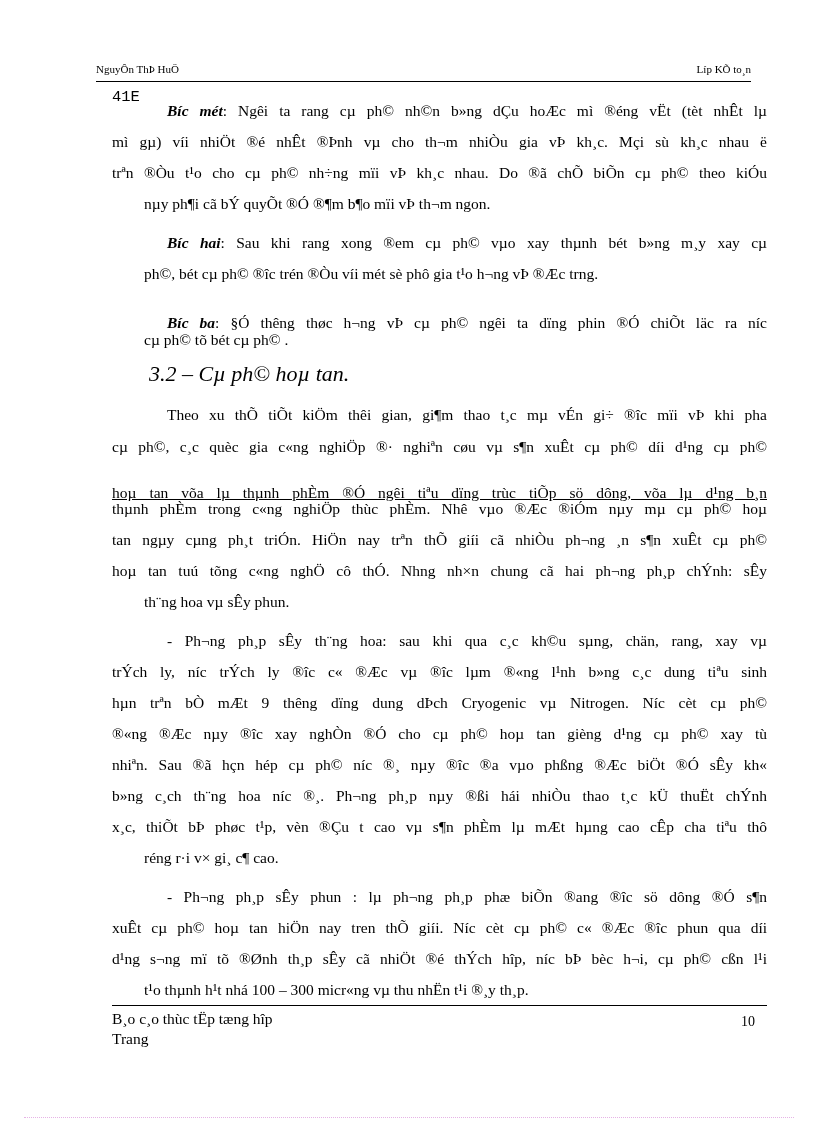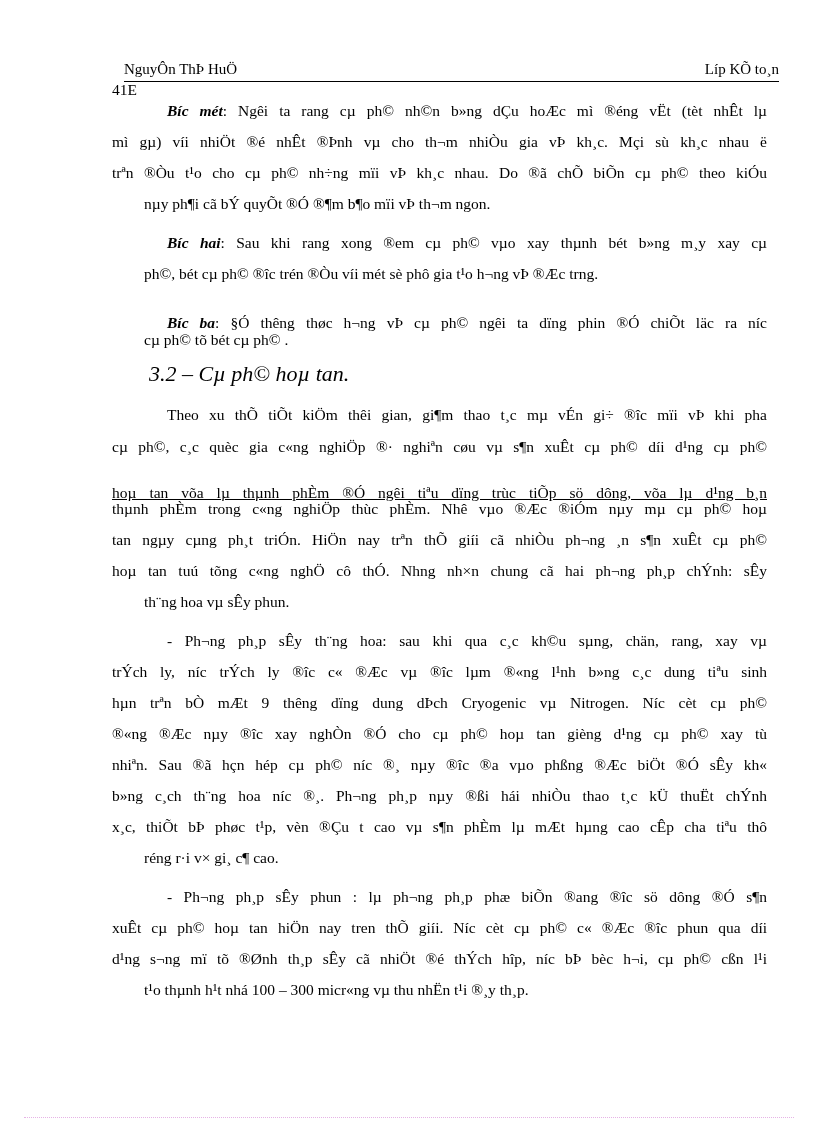--- a/index.html
+++ b/index.html
@@ -17,36 +17,37 @@
     }
     .page {
       position: absolute;
       left: 0;
       top: 0;
       width: 816px;
       height: 1123px;
     }
     .header {
       position: absolute;
-      left: 124px;
+      left: 96px;
       top: 59px;
       width: 655px;
       height: 22px;
       border-bottom: 1px solid #000;
-      font-size: 15px;
+      font-size: 11px;
       line-height: 20px;
     }
     .header .left { position: absolute; left: 0; top: 0; }
     .header .right { position: absolute; right: 0; top: 0; }
     .header-sub {
       position: absolute;
       left: 112px;
-      top: 80px;
+      top: 87px;
       font-size: 15.5px;
       line-height: 20px;
+      font-family: Liberation Mono, monospace;
     }
     .body {
       position: absolute;
       left: 112px;
       top: 100px;
       width: 655px;
       font-size: 15.5px;
     }
     .line {
       position: absolute;
@@ -138,15 +139,20 @@
     <div class="line" style="top:716px;">x¸c, thiÕt bÞ phøc t¹p, vèn ®Çu t­  cao vµ s¶n phÈm lµ mÆt hµng cao cÊp cha  tiªu thô</div>
     <div class="line last" style="top:747px;">réng r·i v× gi¸  c¶ cao.</div>
 
     <div class="line indent" style="top:786px;">- Ph­¬ng  ph¸p sÊy phun : lµ ph­¬ng  ph¸p phæ biÕn ®ang ®­îc  sö dông ®Ó s¶n</div>
     <div class="line" style="top:817px;">xuÊt  cµ ph© hoµ tan hiÖn nay tren thÕ giíi. N­íc  cèt cµ ph© c« ®Æc ®­îc  phun qua d­íi</div>
     <div class="line" style="top:848px;">d¹ng s­¬ng  mï tõ ®Ønh th¸p sÊy cã nhiÖt ®é thÝch hîp, n­íc  bÞ bèc h¬i, cµ ph© cßn l¹i</div>
     <div class="line last" style="top:879px;">t¹o thµnh h¹t nhá 100 – 300 micr«ng vµ thu nhËn t¹i ®¸y th¸p.</div>
 
   </div>
 
+  <div class="footer">
+    <span class="left">B¸o c¸o thùc tËp tæng hîp</span>
+    <span class="left">Trang</span>
+    <span class="right">10</span>
+  </div>
 
   <div class="page-edge"></div>
 </div>
 
 </body></html>

